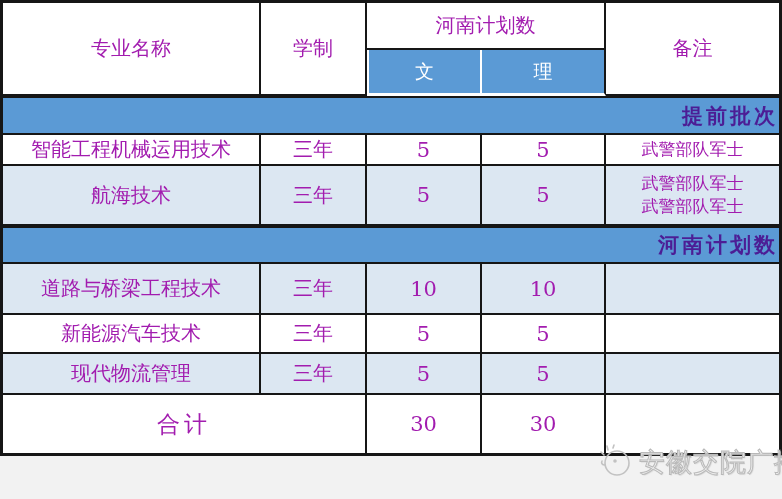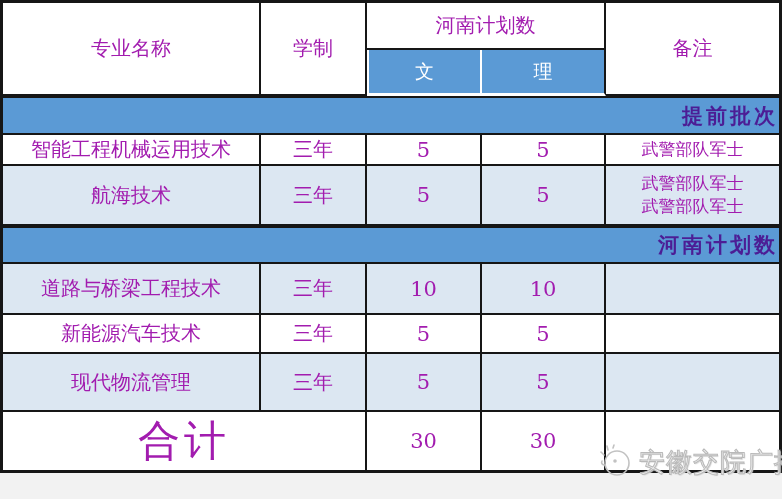--- a/index.html
+++ b/index.html
@@ -37,21 +37,21 @@
   tr.lastrow td { border-bottom: none; }
 
   tr.hdr1 { height: 47px; }
   tr.hdr2 { height: 46px; }
   tr.barrow1 { height: 39px; }
   tr.r1 { height: 29px; }
   tr.r2 { height: 60px; }
   tr.barrow2 { height: 38px; }
   tr.r3 { height: 51px; margin-left: 42px; }
   tr.r4 { height: 39px; }
-  tr.r5 { height: 58px; }
+  tr.r5 { height: 41px; }
   tr.totalrow { height: 58px; }
 
   td.hd { background: #ffffff; font-size: 20px; }
 
   td.sub {
     background: #5b9ad5;
     color: #ffffff;
     font-size: 19px;
     border-bottom: 3px solid #ffffff;
   }
@@ -72,21 +72,21 @@
     border-top: 2px solid #161616;
     border-right: none;
     text-align: right;
   }
 
   tr.lightblue td { background: #dce7f2; }
   tr.whiterow td { background: #ffffff; }
 
   td.remark { font-size: 17px; line-height: 1.35; }
   td.num { font-size: 21px; }
-  td.totlabel { font-size: 42px; letter-spacing: 4px; }
+  td.totlabel { font-size: 23px; letter-spacing: 4px; }
 
   .watermark {
     position: absolute;
     left: 598px;
     top: 441px;
     display: flex;
     align-items: center;
     gap: 5px;
     pointer-events: none;
   }

